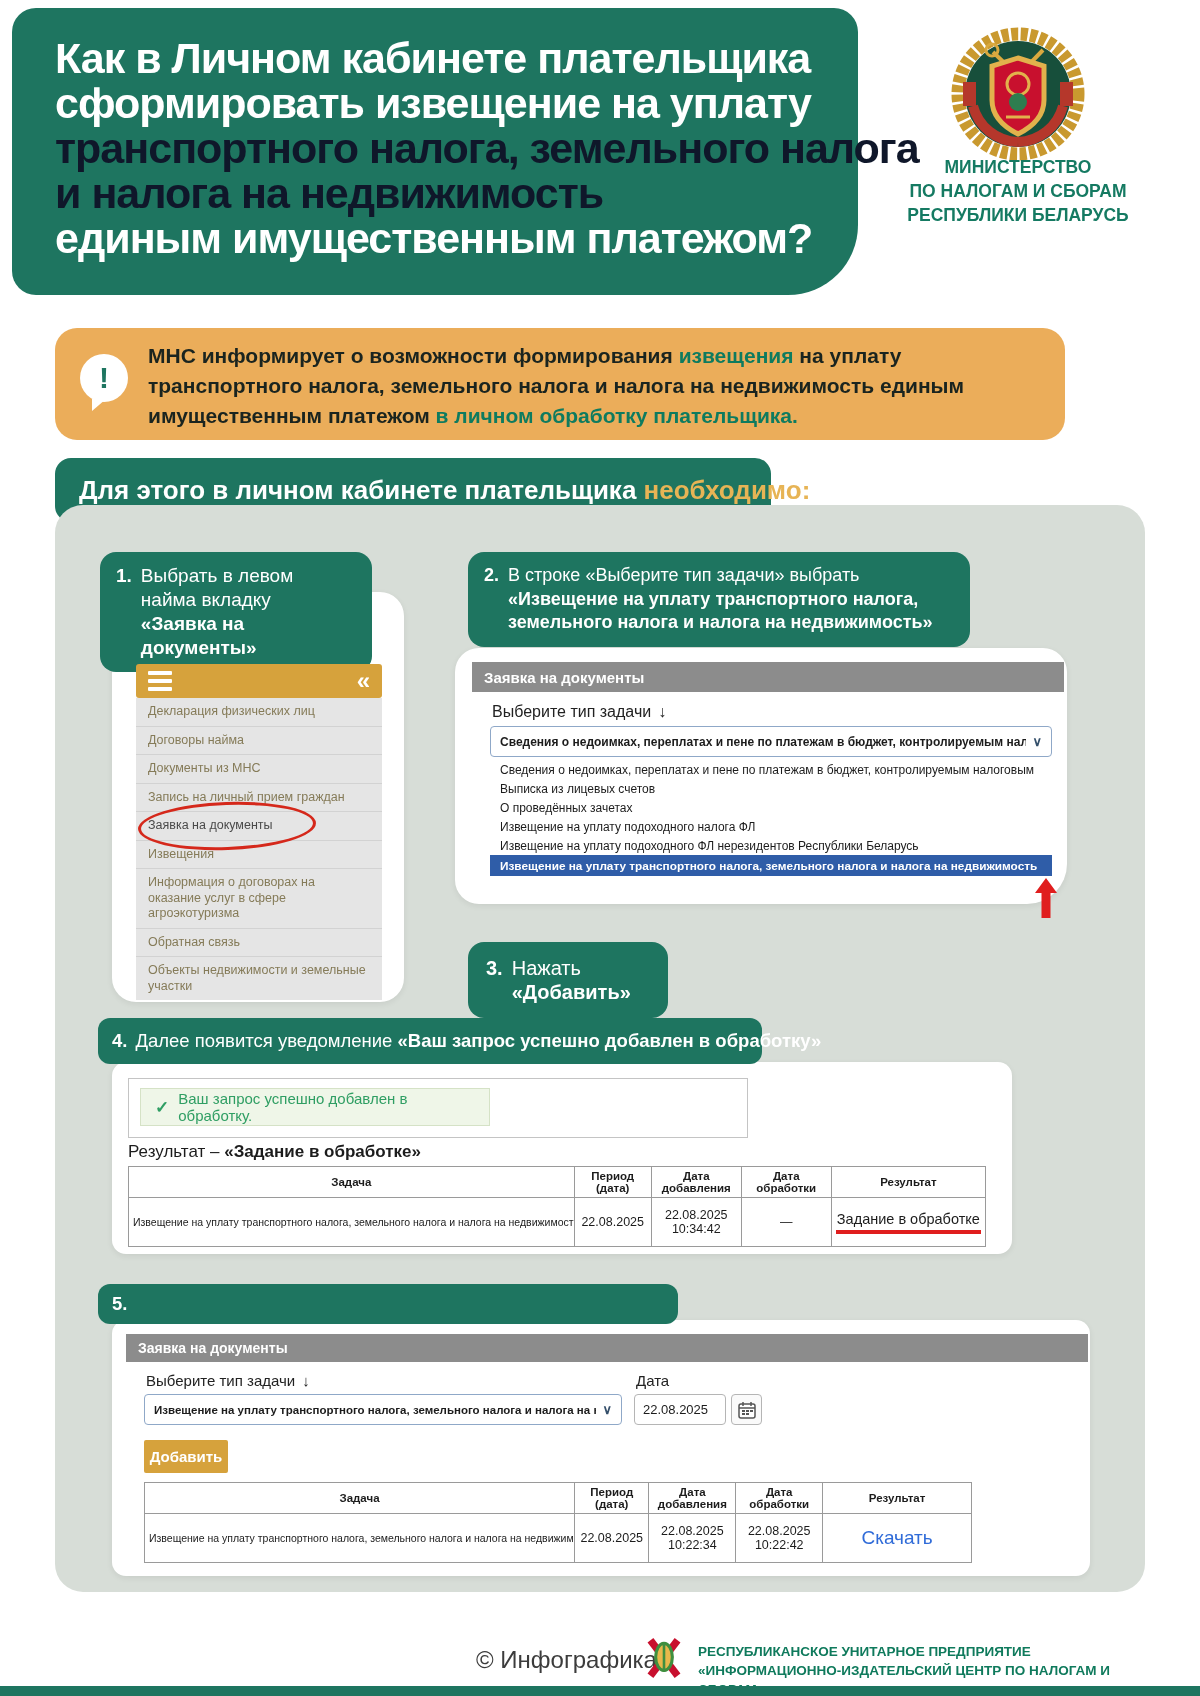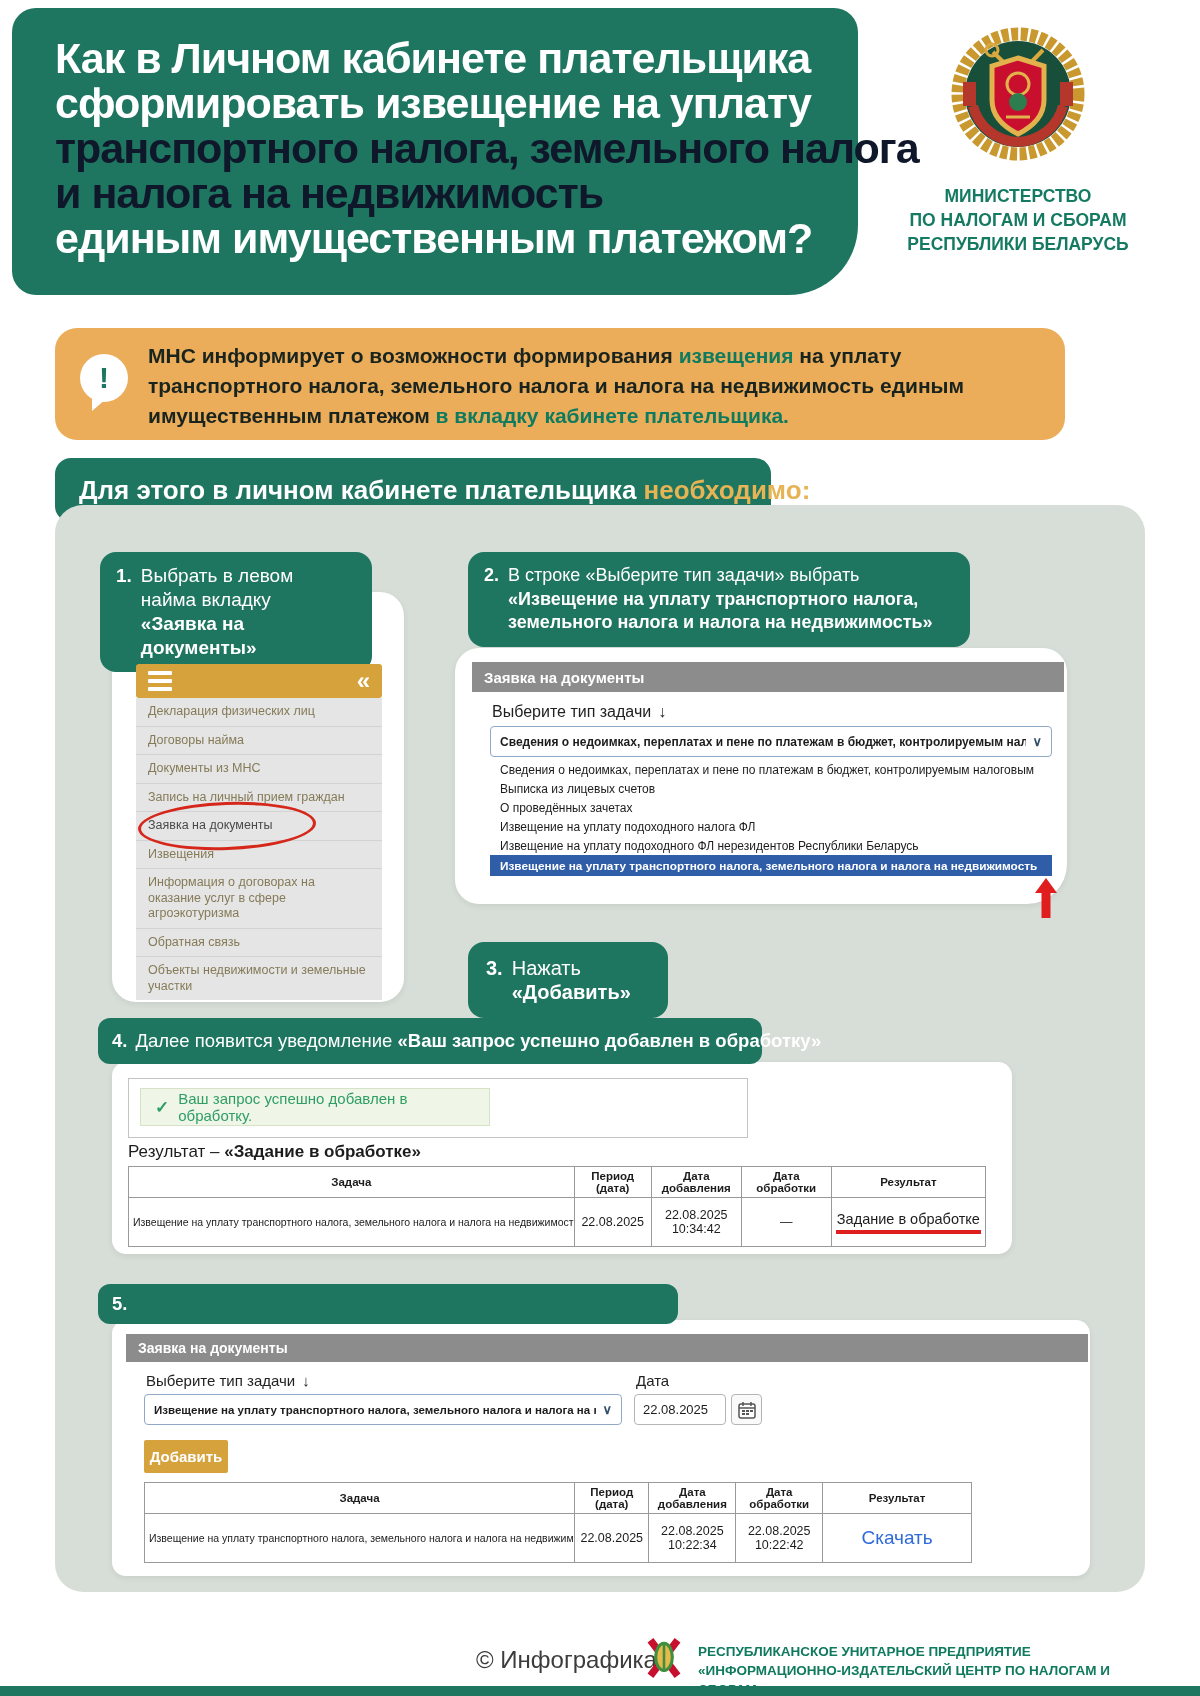--- a/index.html
+++ b/index.html
@@ -106,31 +106,31 @@
       <path d="M70 118 A48 48 0 0 1 25 82" stroke="#B5372B" stroke-width="10" fill="none"></path>
       <path d="M70 118 A48 48 0 0 0 115 82" stroke="#B5372B" stroke-width="10" fill="none"></path>
       <path d="M45 28 L70 52 M95 26 L70 52" stroke="#D9A93F" stroke-width="4"></path>
       <circle cx="44" cy="26" r="6" fill="none" stroke="#D9A93F" stroke-width="3"></circle>
       <path d="M70 34 L96 42 L96 76 Q96 97 70 110 Q44 97 44 76 L44 42 Z" fill="#C8102E" stroke="#E2B24C" stroke-width="5"></path>
       <circle cx="70" cy="60" r="11" fill="none" stroke="#E2B24C" stroke-width="3"></circle>
       <circle cx="70" cy="78" r="9" fill="#2E7D4F"></circle>
       <path d="M58 93 H82" stroke="#E2B24C" stroke-width="3"></path>
     </svg>
   </div>
-  <div class="abs ministry" style="left:870px;top:184px;width:296px;">
+  <div class="abs ministry" style="left:870px;top:155px;width:296px;">
     <div>МИНИСТЕРСТВО</div>
     <div>ПО НАЛОГАМ И СБОРАМ</div>
     <div>РЕСПУБЛИКИ БЕЛАРУСЬ</div>
   </div>
 
   <div class="abs banner" style="left:55px;top:328px;width:1010px;height:112px;"></div>
   <div class="abs bubble" style="left:80px;top:354px;">!</div>
   <div class="abs bubble-tail" style="left:92px;top:399px;"></div>
   <div class="abs notice-text" style="left:148px;top:341px;width:872px;">
-    <span>МНС информирует о возможности формирования </span><span class="g">извещения</span><span> на уплату транспортного налога, земельного налога и налога на недвижимость единым имущественным платежом </span><span class="g">в вкладку кабинете плательщика.</span>
+    <span>МНС информирует о возможности формирования </span><span class="g">извещения</span><span> на уплату транспортного налога, земельного налога и налога на недвижимость единым имущественным платежом </span><span class="g">в личном обработку плательщика.</span>
   </div>
 
   <div class="abs section-banner" style="left:55px;top:458px;width:692px;height:64px;">
     <span>Для этого в личном кабинете плательщика </span><span class="g">необходимо:</span>
   </div>
 
   <div class="abs graybg" style="left:55px;top:505px;width:1090px;height:1087px;"></div>
 
   <div class="abs card" style="left:112px;top:592px;width:292px;height:410px;"></div>
   <div class="abs card" style="left:455px;top:648px;width:612px;height:256px;border-radius:24px 24px 40px 24px;"></div>

